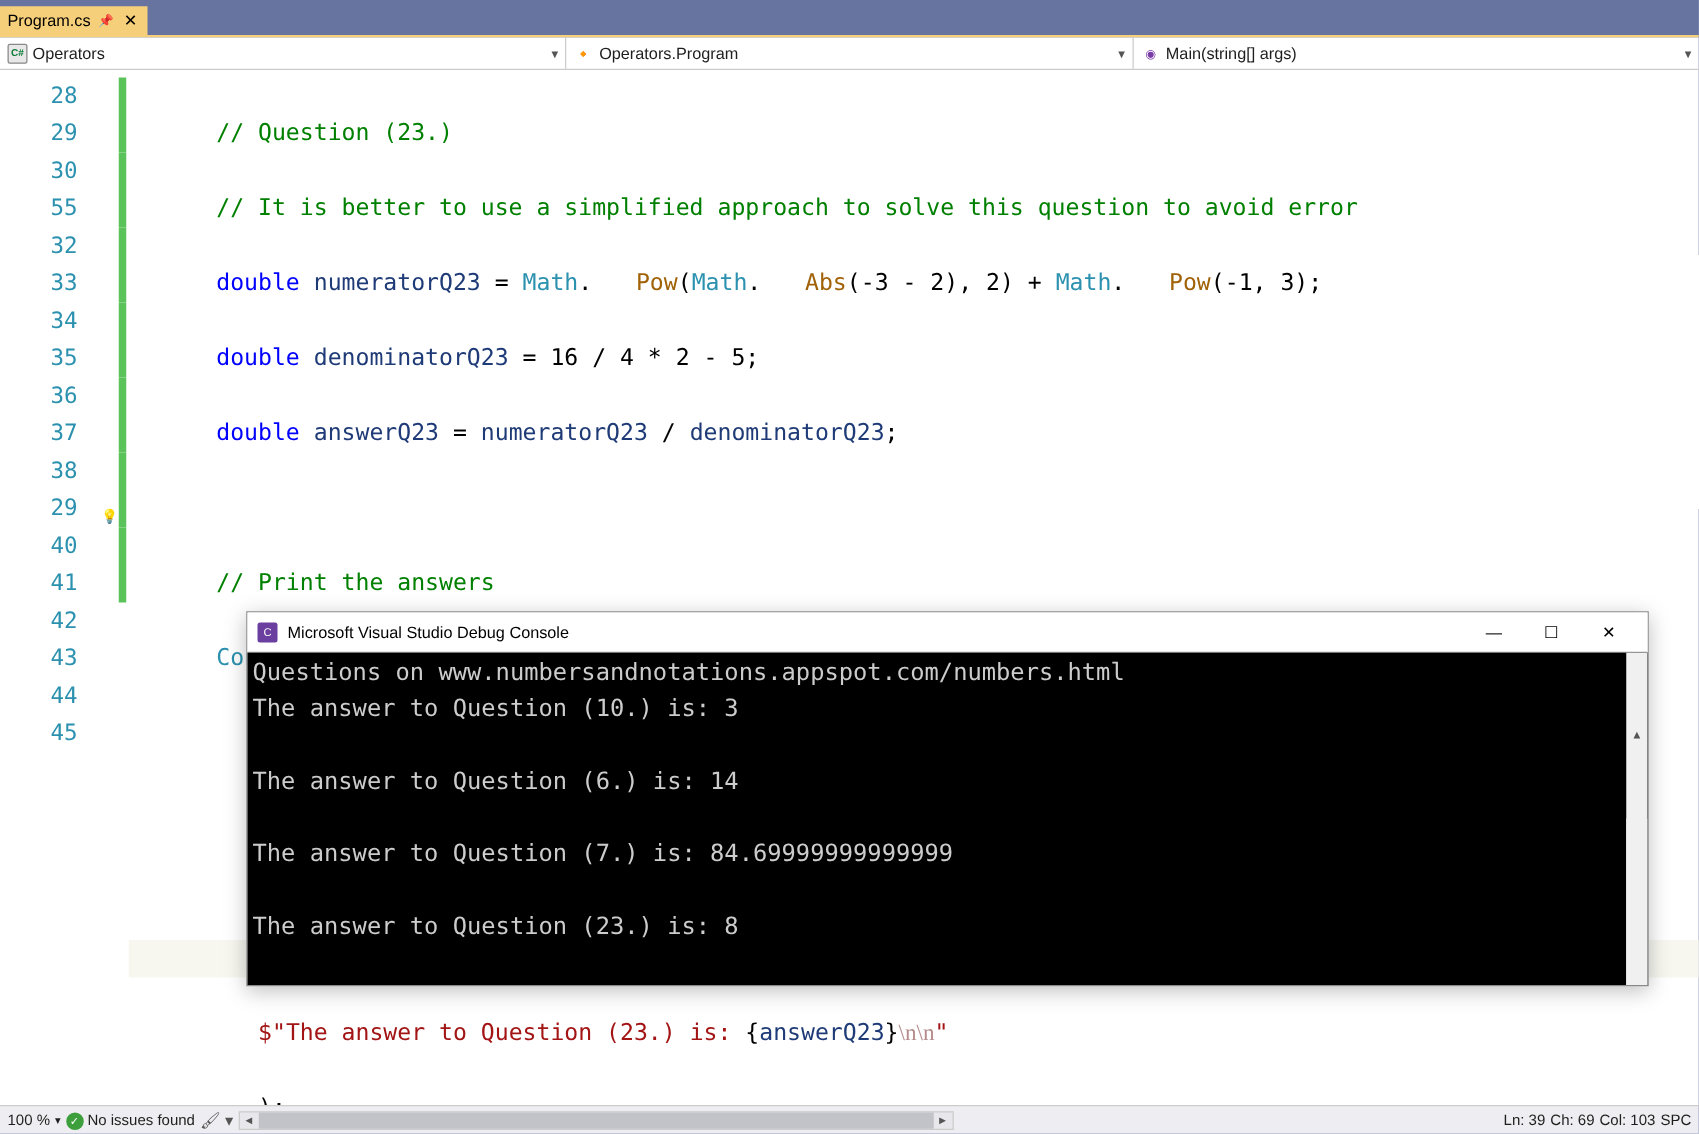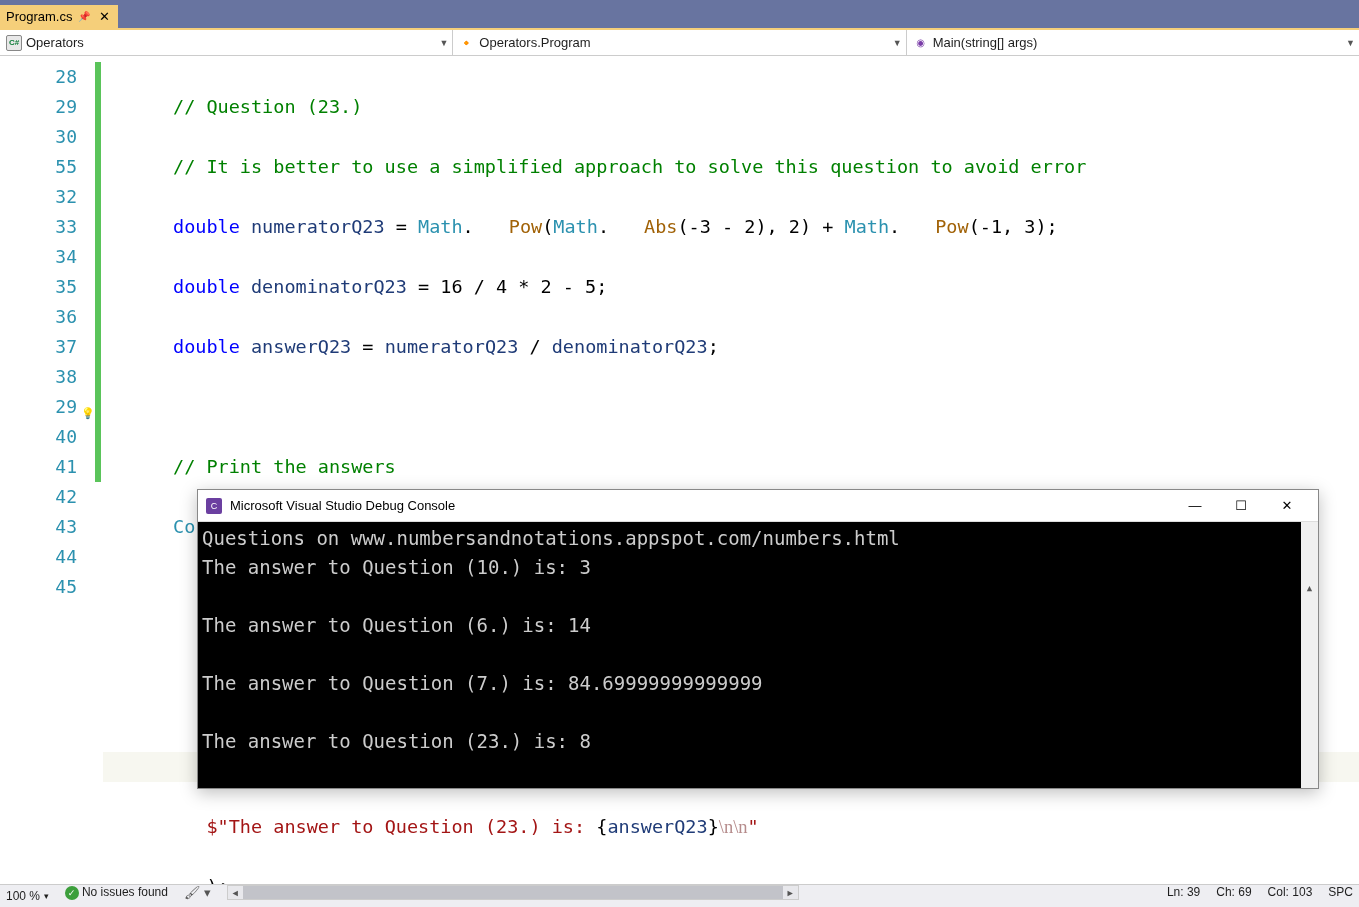--- a/index.html
+++ b/index.html
@@ -63,21 +63,21 @@
 .gutter {
   width: 95px;
   background: #fff;
   text-align: right;
   color: #2b91af;
   font-family: Consolas, monospace;
   font-size: 18px;
   padding-top: 6px;
   user-select: none;
 }
-.gutter .ln { height: 30px; line-height:30px; padding-right: 18px; position: relative;}
+.gutter .ln { height: 30px; line-height:30px; padding-right: 33px; position: relative;}
 .gutter .bulb::after{
   content:"💡"; position:absolute; right:0px; top:7px; font-size:11px;
 }
 .change-bar {
   width: 8px;
   background: #fff;
   padding-top: 6px;
 }
 .change-bar .seg { width:6px; height:30px; background:#5ac45a;}
 .change-bar .seg.off {background:transparent;}
@@ -143,22 +143,22 @@
   background:#f0f0f0;
 }
 .console-scroll .up, .console-scroll .down{
   height:17px; display:flex;align-items:center;justify-content:center;font-size:9px;color:#555;
 }
 .console-scroll .track{ height:calc(100% - 34px); background:#f0f0f0;}
 
 .statusbar {
   position:absolute; left:0; bottom:0; width:100%; height:23px;
   background:#eeeef2; border-top:1px solid #ccc;
-  display:flex; font-size:12px; color:#1e1e1e;
-  padding:0 6px; gap:16px;
+  display:flex; align-items:center; font-size:12px; color:#1e1e1e;
+  padding:0 6px; gap:4px;
 }
 .statusbar .zoom {display:flex;align-items:center;gap:4px;}
 .statusbar .check { width:14px;height:14px;border-radius:50%;background:#3c9f3c;color:#fff;display:inline-flex;align-items:center;justify-content:center;font-size:9px;}
 .statusbar .spacer{flex:1;}
 .statusbar .hscroll{
   flex:0 0 570px; height:15px; background:#e8e8ec; border:1px solid #ccc;
   display:flex; align-items:center;
 }
 .statusbar .hscroll .arrow{width:15px;text-align:center;font-size:9px;color:#555;}
 .statusbar .hscroll .thumb{height:100%; background:#c2c3c9; width:540px; margin-left:0;}

